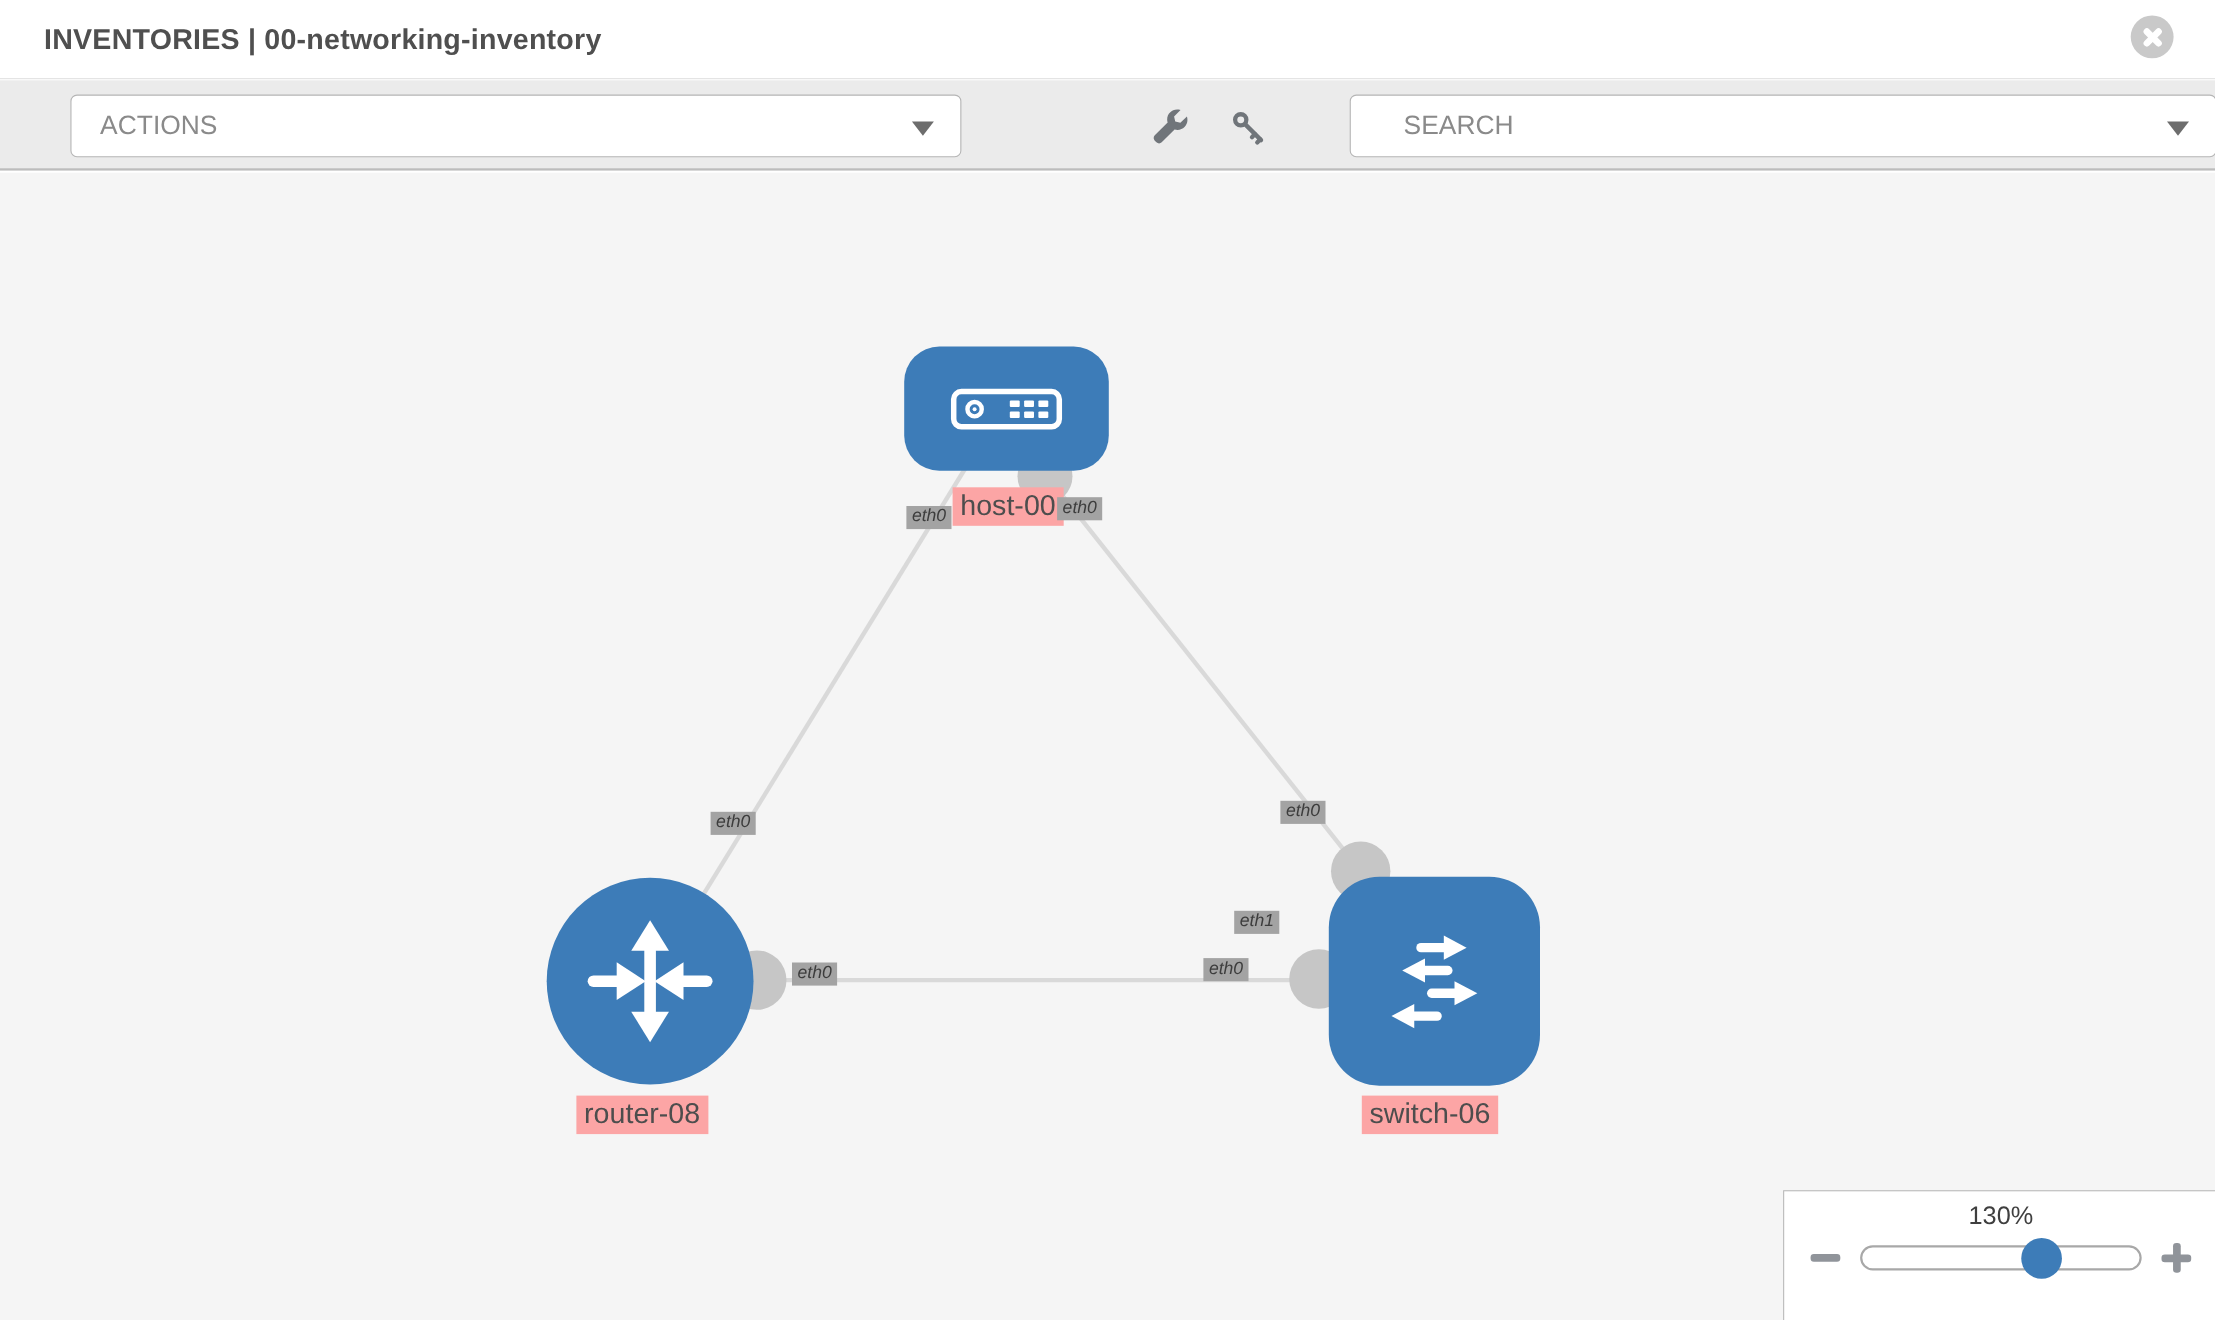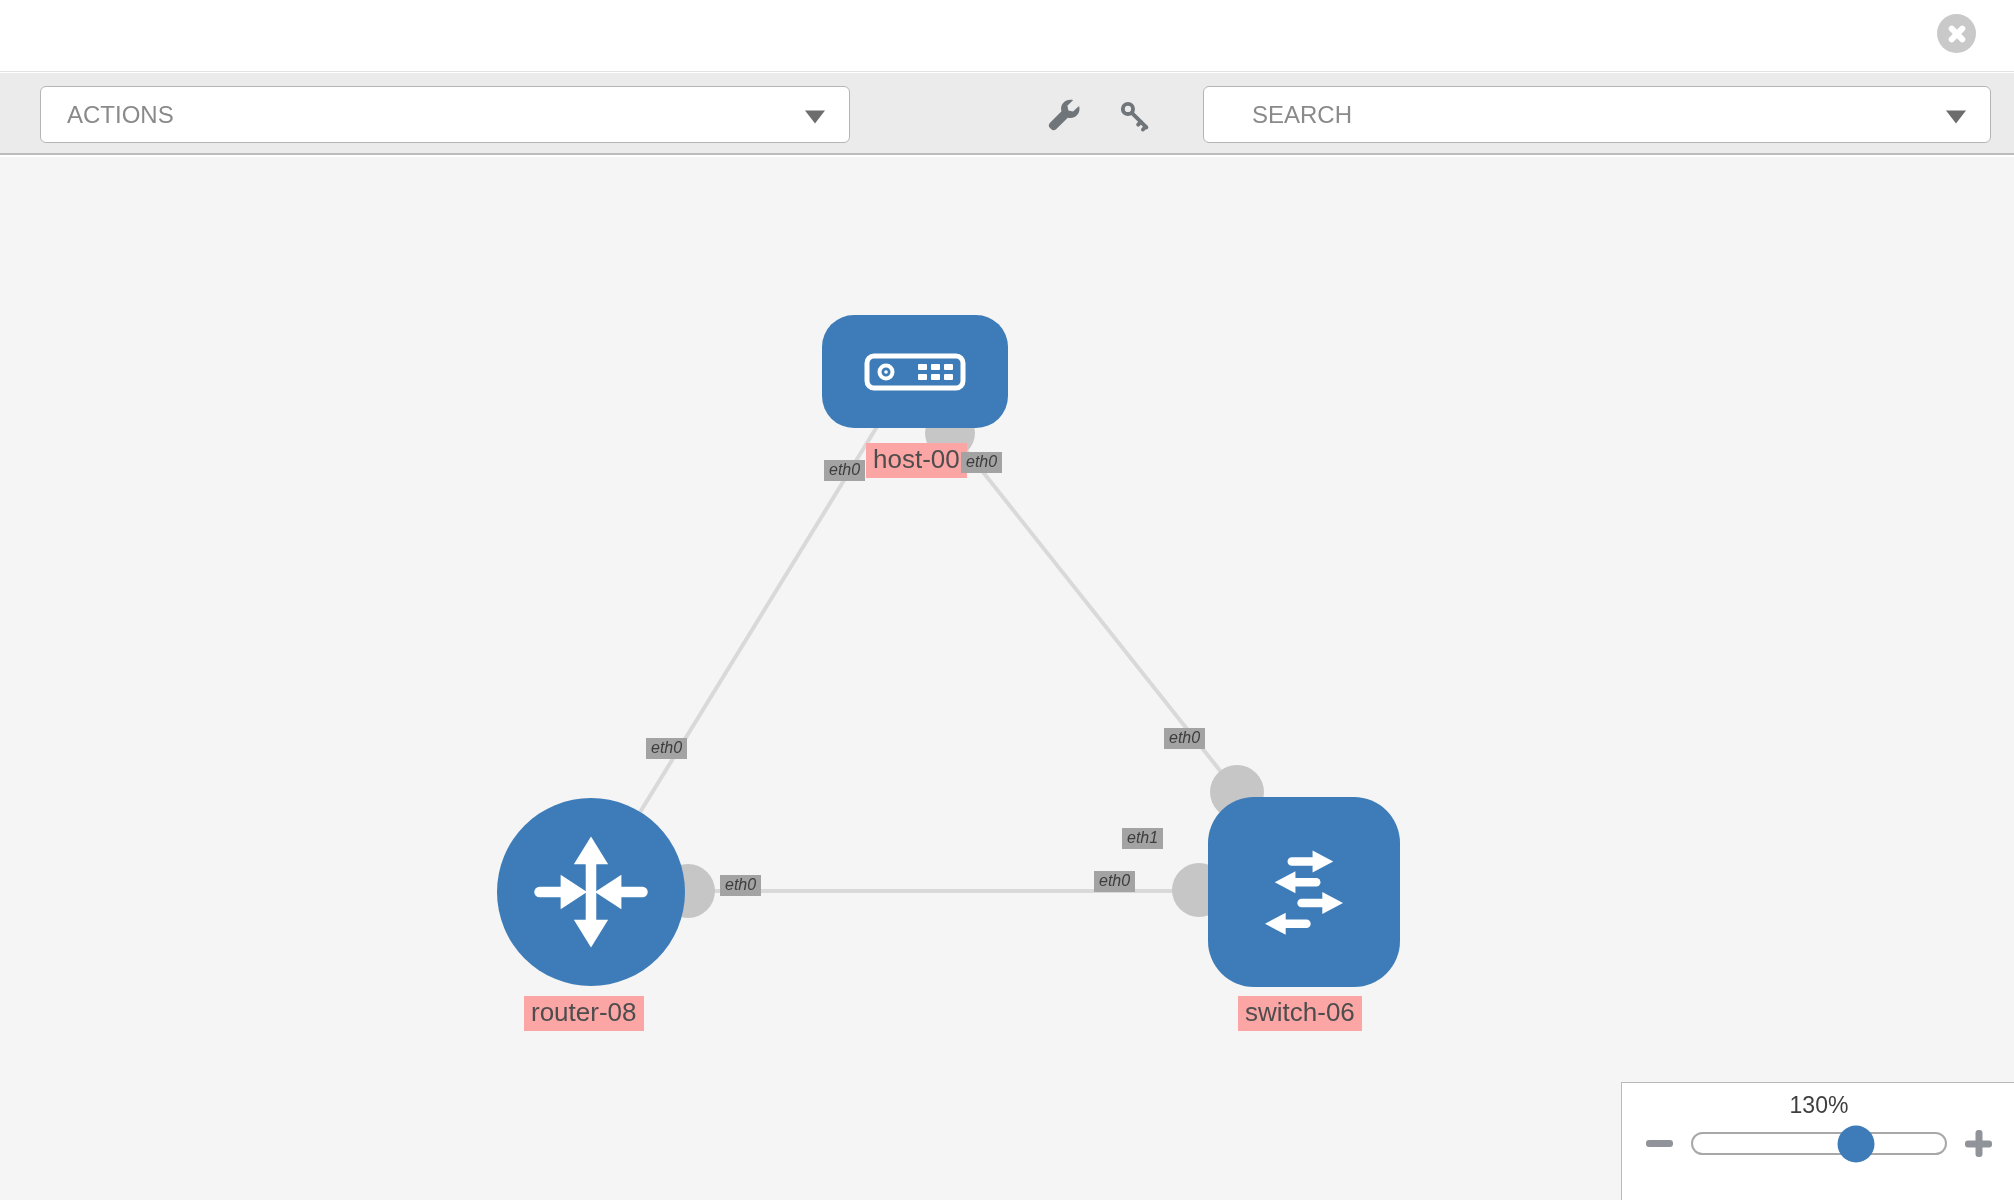--- a/index.html
+++ b/index.html
@@ -13,21 +13,21 @@
   
   .header { position:absolute; top:0; left:0; right:0; height:72px; background:#fff; border-bottom:1px solid #e2e2e2; }
   .page-title { position:absolute; left:40px; top:50%; transform:translateY(-50%); font-size:26px; font-weight:700; color:#4f4f4f; letter-spacing:.2px; }
   .close-btn { position:absolute; right:38px; top:14px; width:39px; height:39px; border-radius:50%; background:#c9c9c9; cursor:pointer; }
   .close-btn::before, .close-btn::after { content:""; position:absolute; left:50%; top:50%; width:21px; height:6px; background:#fff; border-radius:3px; }
   .close-btn::before { transform:translate(-50%,-50%) rotate(45deg); }
   .close-btn::after  { transform:translate(-50%,-50%) rotate(-45deg); }
 
   
   .toolbar { position:absolute; top:73px; left:0; right:0; height:82px; background:#ebebeb; border-bottom:2px solid #bcbcbc; }
-  .select-box { position:absolute; top:13px; height:57px; background:#fff; border:1px solid #b5b5b5; border-radius:6px; display:flex; align-items:center; padding:0 26px; font-size:24px; color:#8a8a8a; cursor:pointer; }
+  .select-box { position:absolute; top:13px; height:57px; background:#fff; border:1px solid #b5b5b5; border-radius:6px; display:flex; align-items:center; padding:0 26px; font-size:24px; color:#8a8a8a; cursor:pointer;margin-left:24px; }
   .select-actions { left:40px; width:810px; }
   .select-search { left:1203px; width:788px;padding-left:48px; }
   .caret { position:absolute; right:24px; top:50%; transform:translateY(-35%); width:0; height:0; border-left:10px solid transparent; border-right:10px solid transparent; border-top:13px solid #6d6d6d; }
   .tool-btn { position:absolute; top:20px; width:46px; height:46px; display:flex; align-items:center; justify-content:center; cursor:pointer; }
   .tool-btn-wrench { left:1040px; }
   .tool-btn-key { left:1112px; }
 
   
   .canvas { position:absolute; top:157px; left:0; right:0; bottom:0; background:#f5f5f5; }
   svg.graph { position:absolute; left:0; top:0; }
@@ -61,20 +61,21 @@
   .zoom-plus { width:27px; height:27px; position:relative; flex:none; cursor:pointer; }
   .zoom-plus::before { content:""; position:absolute; left:0; top:50%; transform:translateY(-50%); width:27px; height:7px; background:#90949a; border-radius:3px; }
   .zoom-plus::after  { content:""; position:absolute; top:0; left:50%; transform:translateX(-50%); width:7px; height:27px; background:#90949a; border-radius:3px; }
 </style>
 </head>
 <body>
 
 <div class="window">
 
   <div class="header">
+    <div class="page-title">INVENTORIES | 00-networking-inventory</div>
     <div class="close-btn" title=""></div>
   </div>
 
   <div class="toolbar">
     <div class="select-box select-actions">
       <span>ACTIONS</span>
       <span class="caret"></span>
     </div>
 
     <div class="tool-btn tool-btn-wrench">

